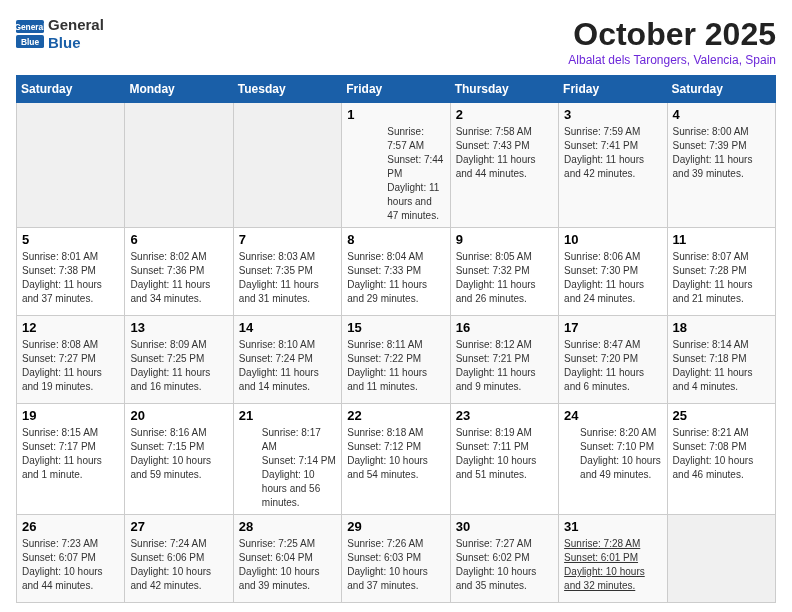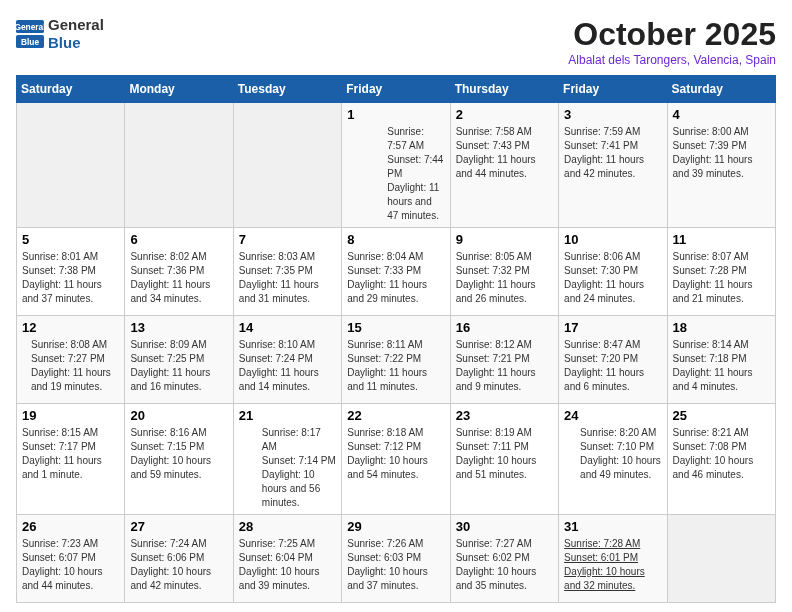--- a/index.html
+++ b/index.html
@@ -195,21 +195,21 @@
         <td>
           <span class="day-number">11</span>
           <div class="day-info" style="white-space: pre-line;">Sunrise: 8:07 AM
 Sunset: 7:28 PM
 Daylight: 11 hours and 21 minutes.</div>
         </td>
       </tr>
       <tr>
         <td>
           <span class="day-number">12</span>
-          <div class="day-info" style="white-space: pre-line; margin-left: 9px;">Sunrise: 8:08 AM
+          <div class="day-info" style="white-space: pre-line;">Sunrise: 8:08 AM
 Sunset: 7:27 PM
 Daylight: 11 hours and 19 minutes.</div>
         </td>
         <td>
           <span class="day-number">13</span>
           <div class="day-info" style="white-space: pre-line;">Sunrise: 8:09 AM
 Sunset: 7:25 PM
 Daylight: 11 hours and 16 minutes.</div>
         </td>
         <td>

